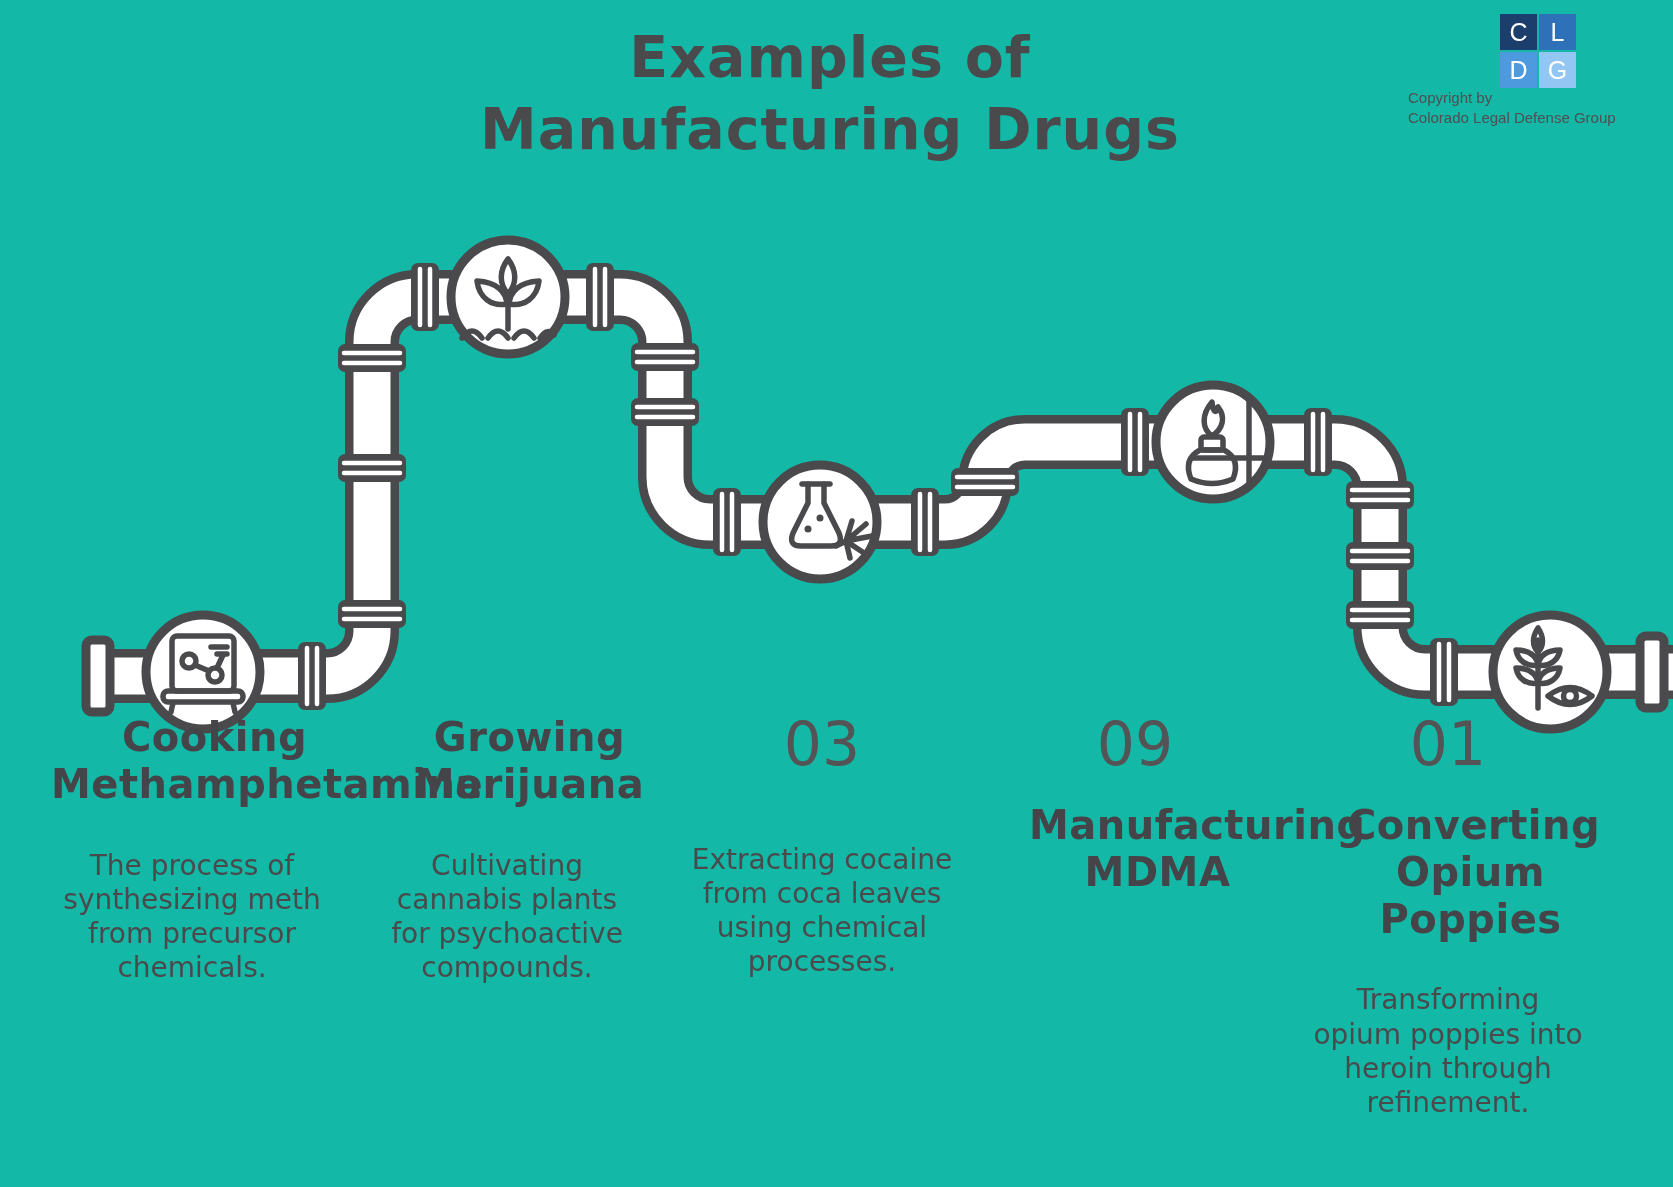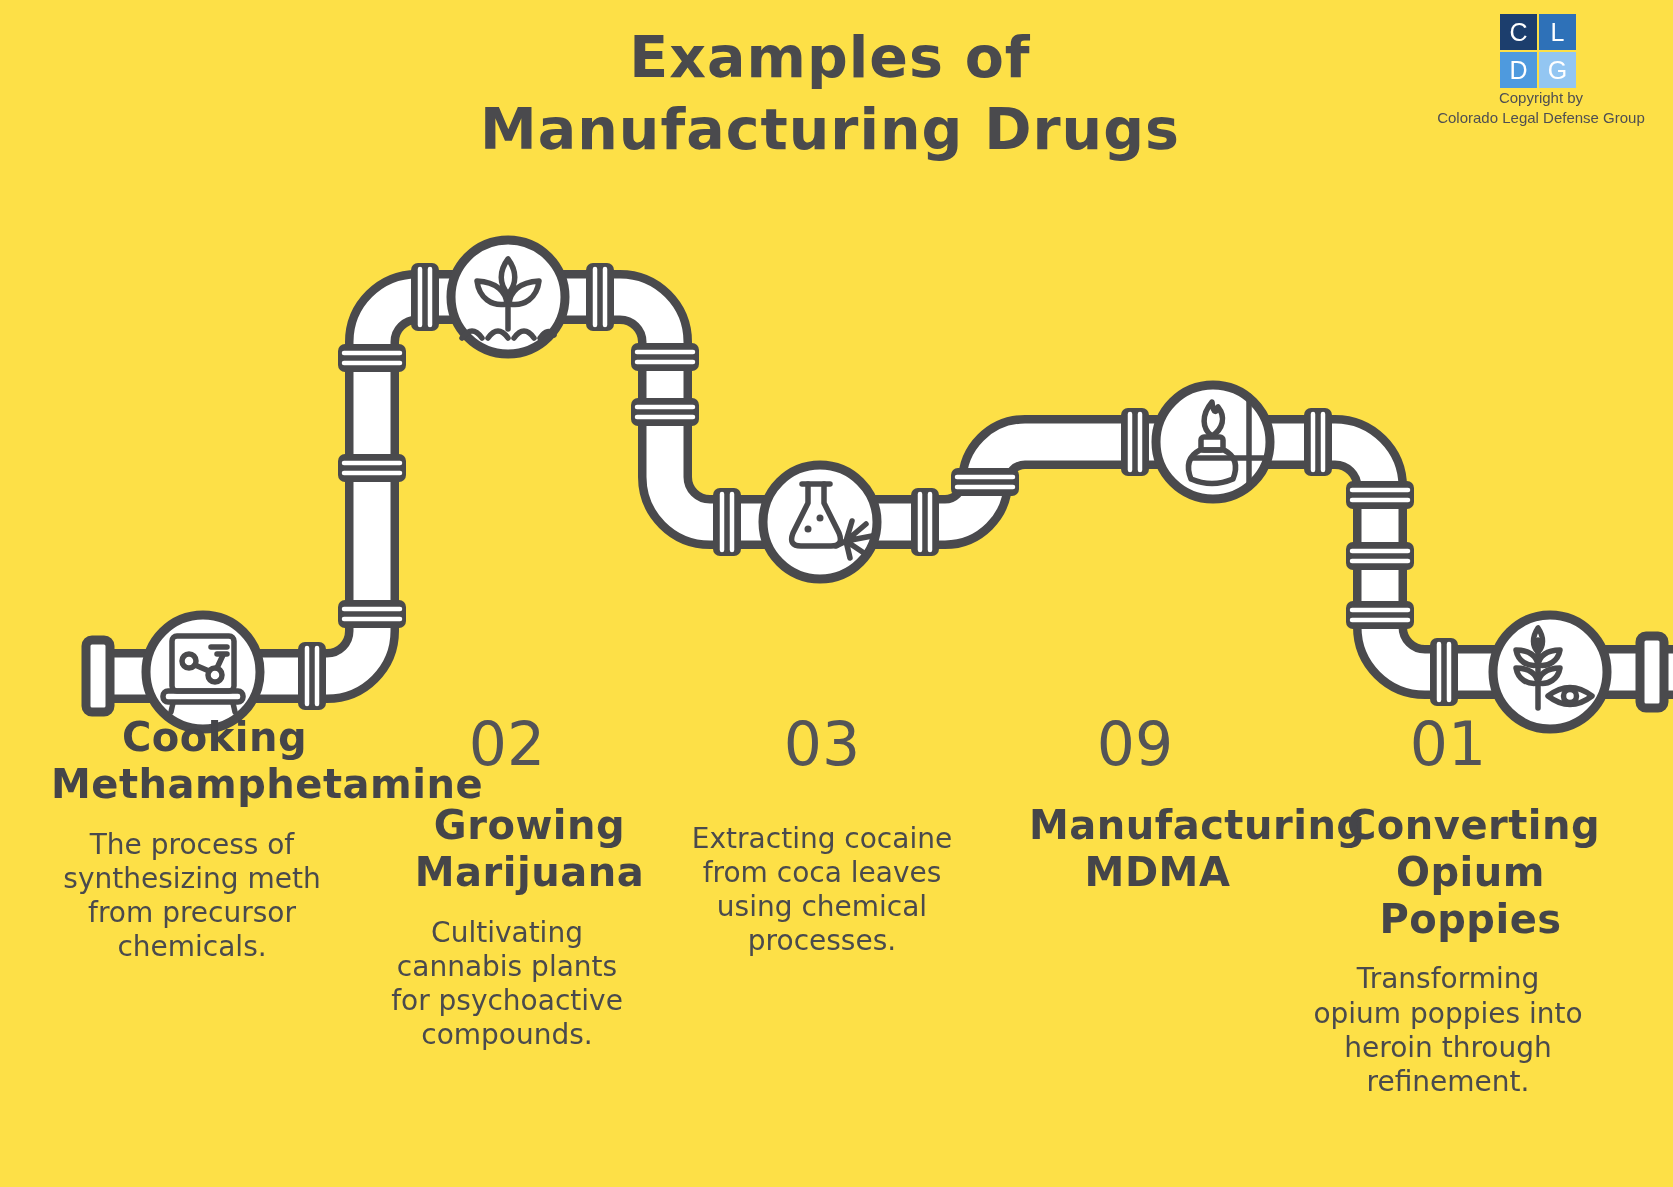--- a/index.html
+++ b/index.html
@@ -1,49 +1,49 @@
 <!DOCTYPE html>
 <html><head>
 <meta charset="utf-8">
 <style>
   html,body{margin:0;padding:0;background:#ffffff;}
   .canvas{
-    position:relative;width:1673px;height:1187px;background:#fde047;overflow:hidden;
+    position:relative;width:1673px;height:1187px;background:#14b8a6;overflow:hidden;
     font-family:"DejaVu Sans","Liberation Sans",sans-serif;color:#454549;
   }
   .title{
     position:absolute;left:340px;top:22px;width:980px;text-align:center;
     font-size:57px;font-weight:bold;line-height:1.26;letter-spacing:1px;
     color:#4a4a4d;white-space:pre-line;
   }
   
   .logo{position:absolute;left:1500px;top:14px;width:76px;height:74px;
     display:grid;grid-template-columns:37px 37px;grid-template-rows:36px 36px;gap:2px;}
   .logo .sq{display:flex;align-items:center;justify-content:center;
     color:#ffffff;font-size:25px;font-weight:400;font-family:"Liberation Sans",sans-serif;}
-  .copyright{position:absolute;left:1408px;top:88px;width:266px;text-align:center;
+  .copyright{position:absolute;left:1408px;top:88px;width:266px;
     font-size:15px;line-height:1.35;color:#4f4f52;white-space:pre-line;
     font-family:"Liberation Sans",sans-serif;}
   
   .pipes{position:absolute;left:0;top:0;}
   .pipe-outer{fill:none;stroke:#4a4a4d;stroke-width:54;}
   .pipe-inner{fill:none;stroke:#ffffff;stroke-width:37;}
   .coupling{fill:#4a4a4d;}
   .stripe{stroke:#ffffff;stroke-width:4.5;stroke-linecap:round;fill:none;}
   .flange{fill:#ffffff;stroke:#4a4a4d;stroke-width:9;}
   .node{fill:#ffffff;stroke:#4a4a4d;stroke-width:9;}
   .icon{fill:none;stroke:#4a4a4d;stroke-width:5.5;stroke-linecap:round;stroke-linejoin:round;}
   .icon .fillink{fill:#4a4a4d;stroke:none;}
   
   .step{position:absolute;text-align:center;}
   .step-number{font-size:60px;font-weight:400;color:#545457;line-height:1;height:88px;
     font-family:"DejaVu Sans",sans-serif;}
   .step-title{font-size:40px;font-weight:bold;line-height:1.17;color:#454549;
     white-space:pre-line;letter-spacing:0.5px;margin-left:45px;}
-  .step-desc{font-size:28px;line-height:1.22;color:#4a4a4d;margin-top:20px;
+  .step-desc{font-size:28px;line-height:1.22;color:#4a4a4d;margin-top:41px;
     white-space:pre-line;}
   .c1{left:6px;top:714px;width:372px;}
   .c2{left:358px;top:714px;width:298px;}
   .c3{left:668px;top:714px;width:308px;}
   .c4{left:984px;top:714px;width:302px;}
   .c5{left:1302px;top:714px;width:292px;}
 </style>
 </head>
 <body>
 
@@ -221,21 +221,20 @@
 
   <div class="step c1">
     <div class="step-title">Cooking
 Methamphetamine</div>
     <div class="step-desc">The process of
 synthesizing meth
 from precursor
 chemicals.</div>
   </div>
   <div class="step c2">
-    <div class="step-number">02</div>
     <div class="step-title">Growing
 Marijuana</div>
     <div class="step-desc">Cultivating
 cannabis plants
 for psychoactive
 compounds.</div>
   </div>
   <div class="step c3">
     <div class="step-number">03</div>
     <div class="step-desc">Extracting cocaine

